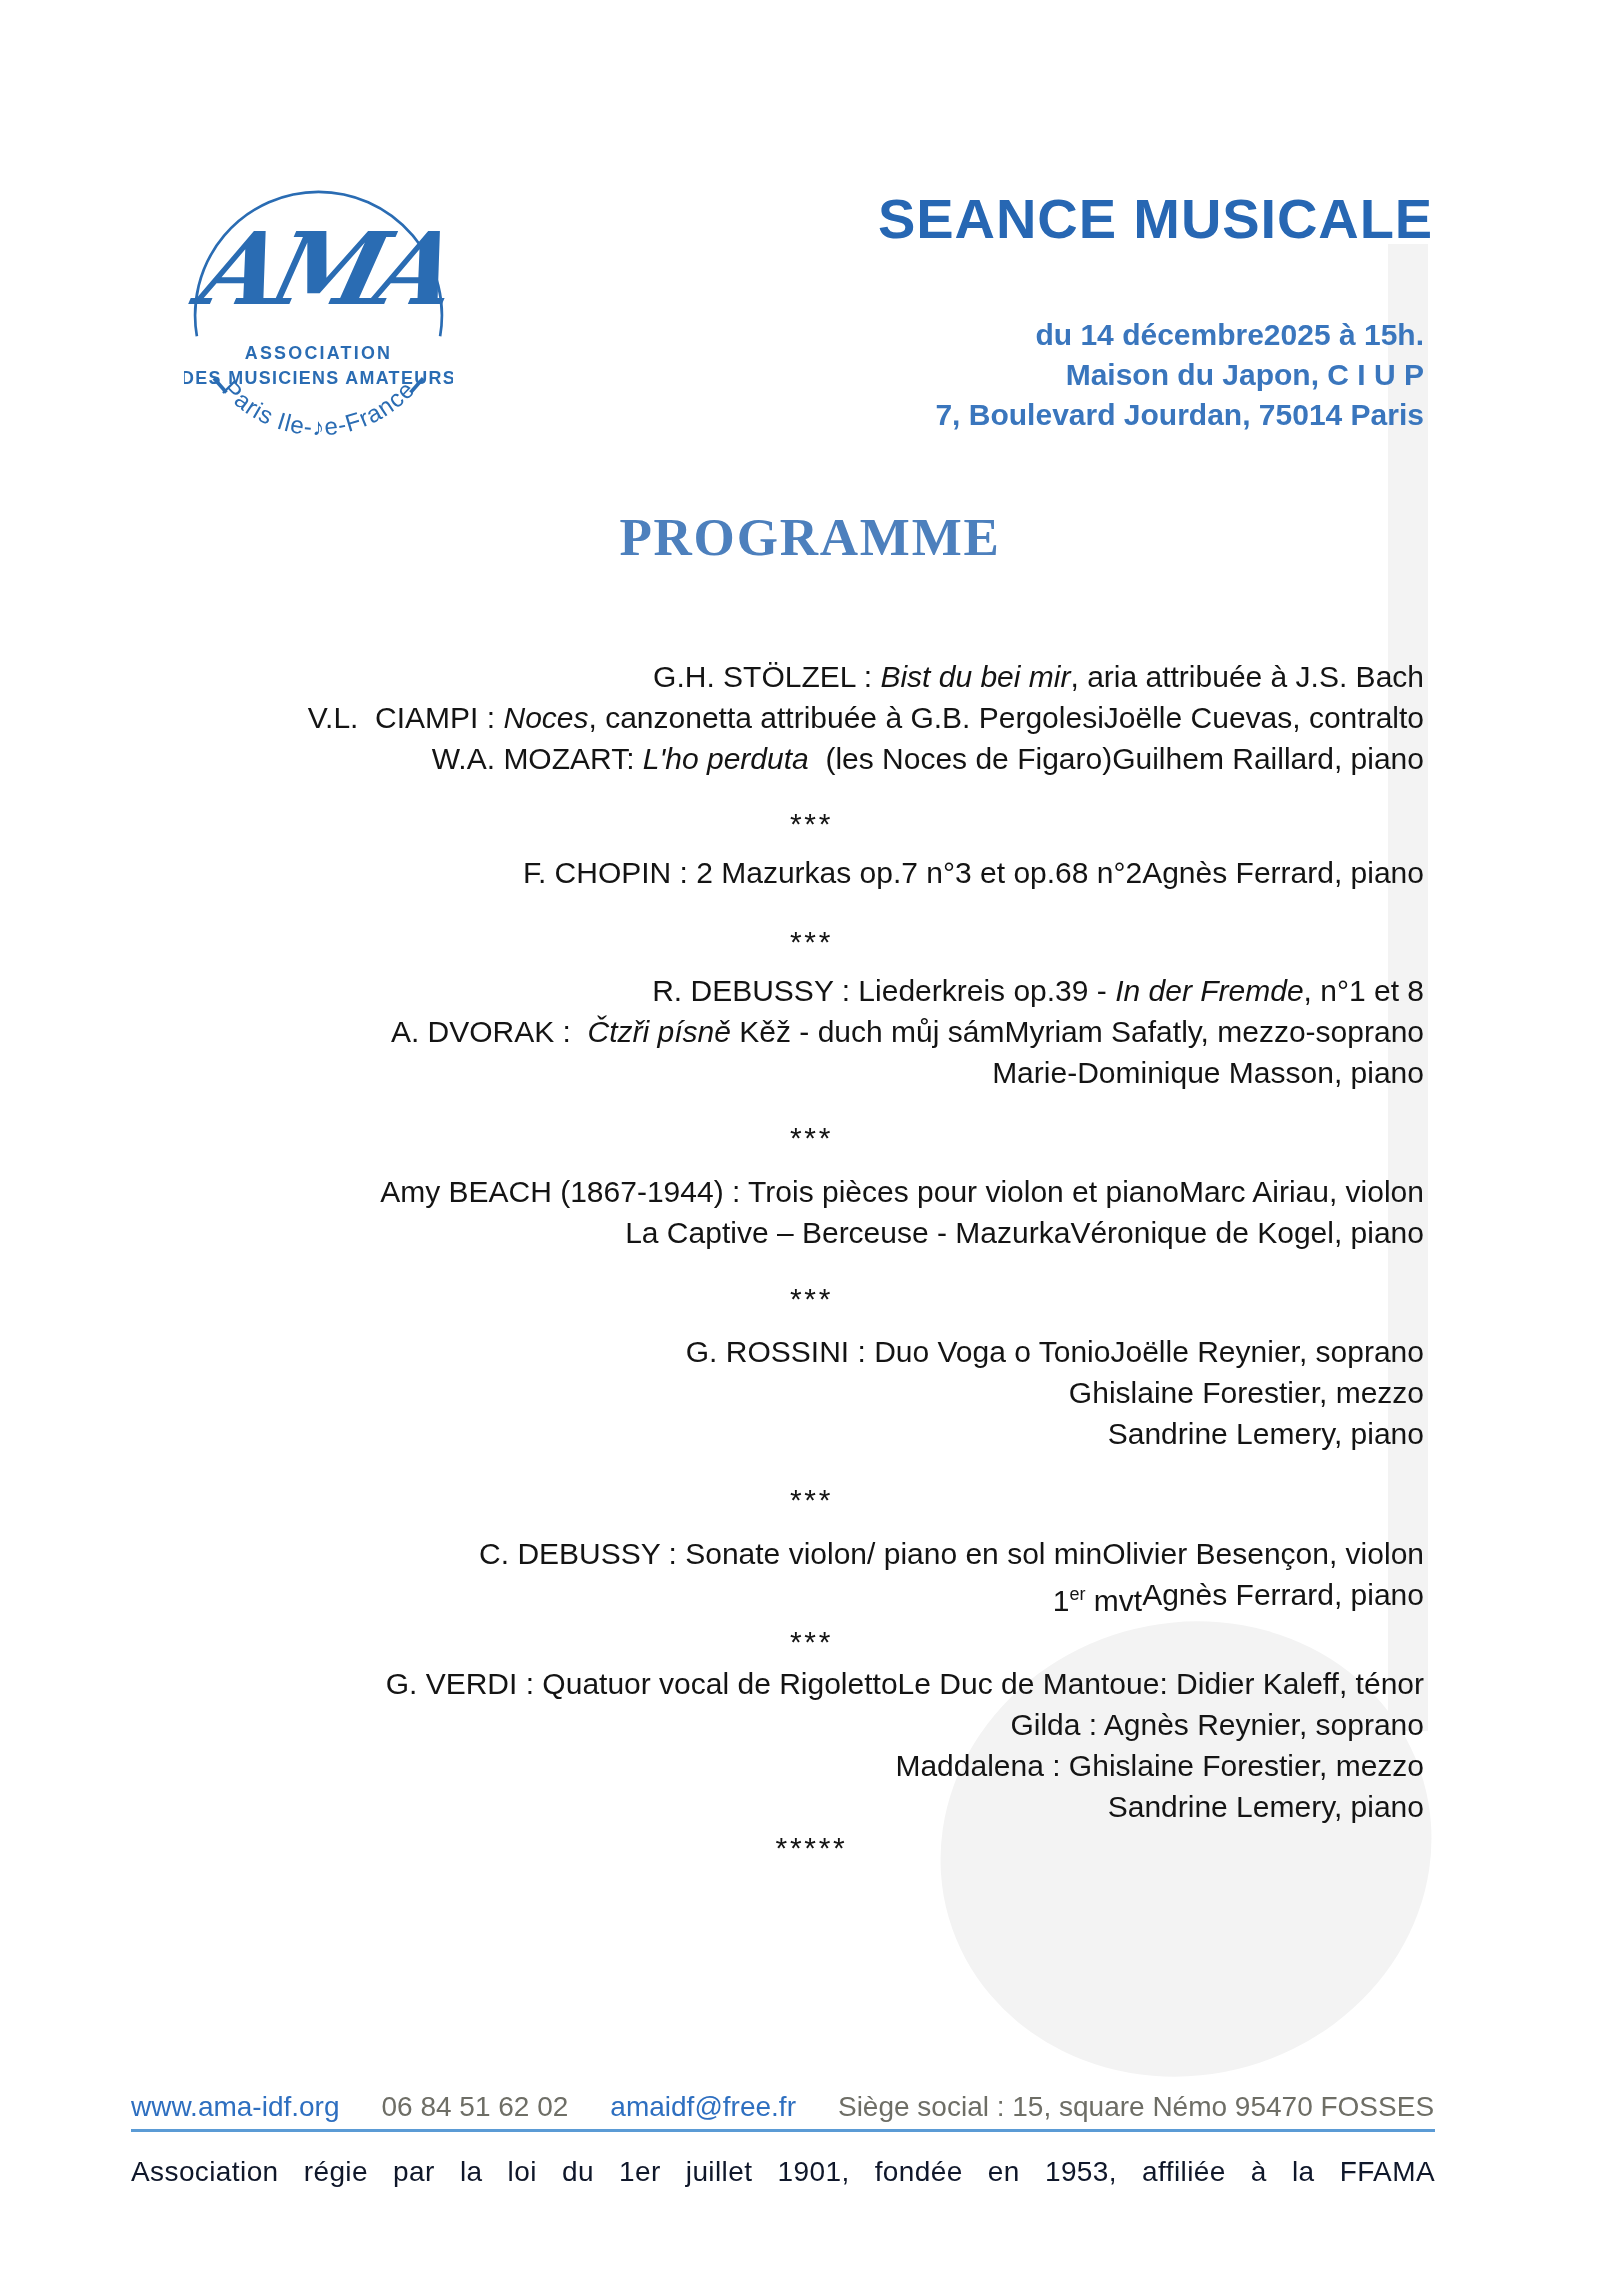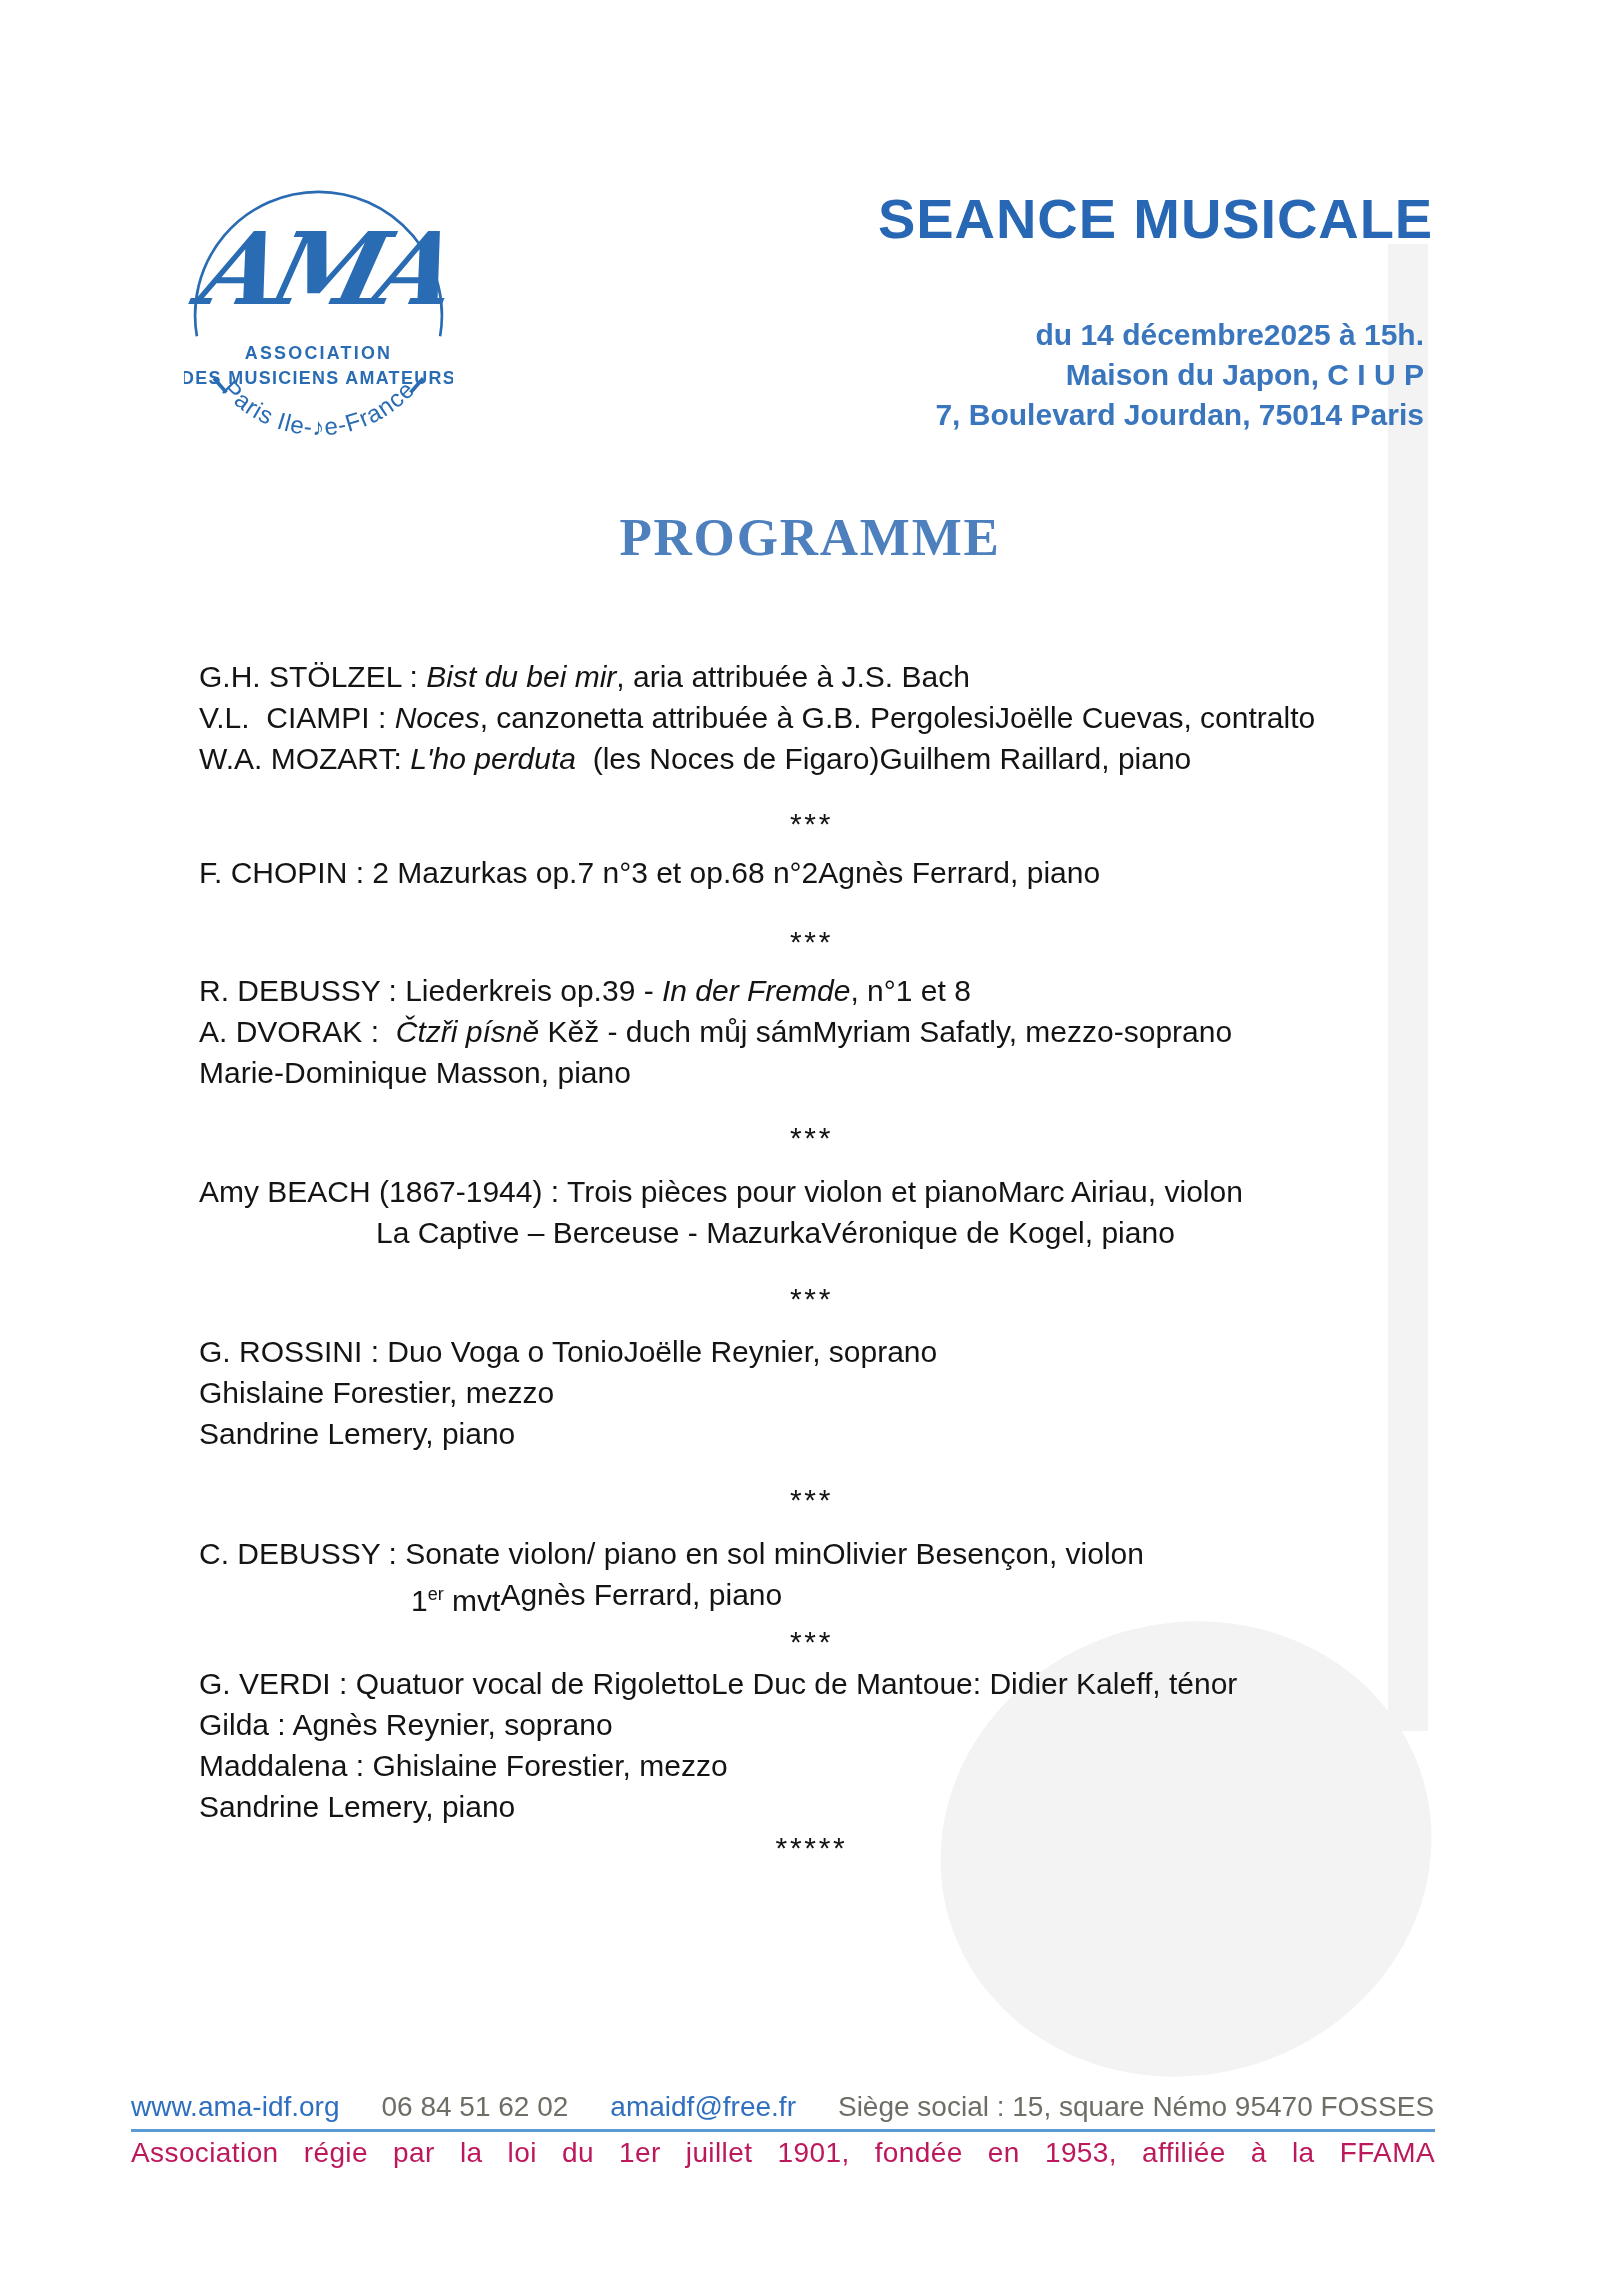--- a/index.html
+++ b/index.html
@@ -13,34 +13,34 @@
   .logo{position:absolute;left:184px;top:177px;width:269px;height:279px;}
   .title{position:absolute;top:186px;right:187px;font-size:56px;font-weight:bold;
          color:#2767b3;letter-spacing:0.9px;white-space:nowrap;}
   .datehead{position:absolute;top:315px;right:196px;text-align:right;font-size:30px;
             font-weight:bold;color:#3a76bd;line-height:40px;white-space:nowrap;}
   .prog-title{position:absolute;top:507px;left:0;width:100%;text-align:center;
               font-family:"Liberation Serif",serif;font-size:53px;font-weight:bold;
               color:#4d80bd;letter-spacing:1.8px;}
   
   .program{position:absolute;left:199px;top:656px;width:1225px;font-size:30px;}
-  .row{display:flex;justify-content:flex-start;line-height:41px;min-height:41px;}
+  .row{display:flex;justify-content:flex-end;line-height:41px;min-height:41px;}
   .l{white-space:pre-wrap;}
   .r{text-align:right;white-space:pre;}
   em{font-style:italic;}
   sup{font-size:60%;}
   .sep{text-align:center;line-height:41px;letter-spacing:2.7px;}
   .indent{padding-left:177px;}
   .indent2{padding-left:212px;}
   
   .footer{position:absolute;left:131px;top:2089px;width:1304px;font-size:28px;}
   .f1{display:flex;justify-content:flex-start;line-height:36px;color:#6e6e66;white-space:nowrap;gap:42px;}
   .link{color:#2e6fc0;}
   .rule{height:3.6px;background:#5b9bd5;margin-top:3.6px;}
-  .f2{margin-top:3px;line-height:36px;color:#be185d;text-align:justify;text-align-last:justify;
+  .f2{margin-top:22px;line-height:36px;color:#0f172a;text-align:justify;text-align-last:justify;
       letter-spacing:0.4px;}
 </style>
 </head>
 <body>
 
 <div class="page">
 
   <div class="wm-stem"></div>
   <div class="wm-head"></div>
 

